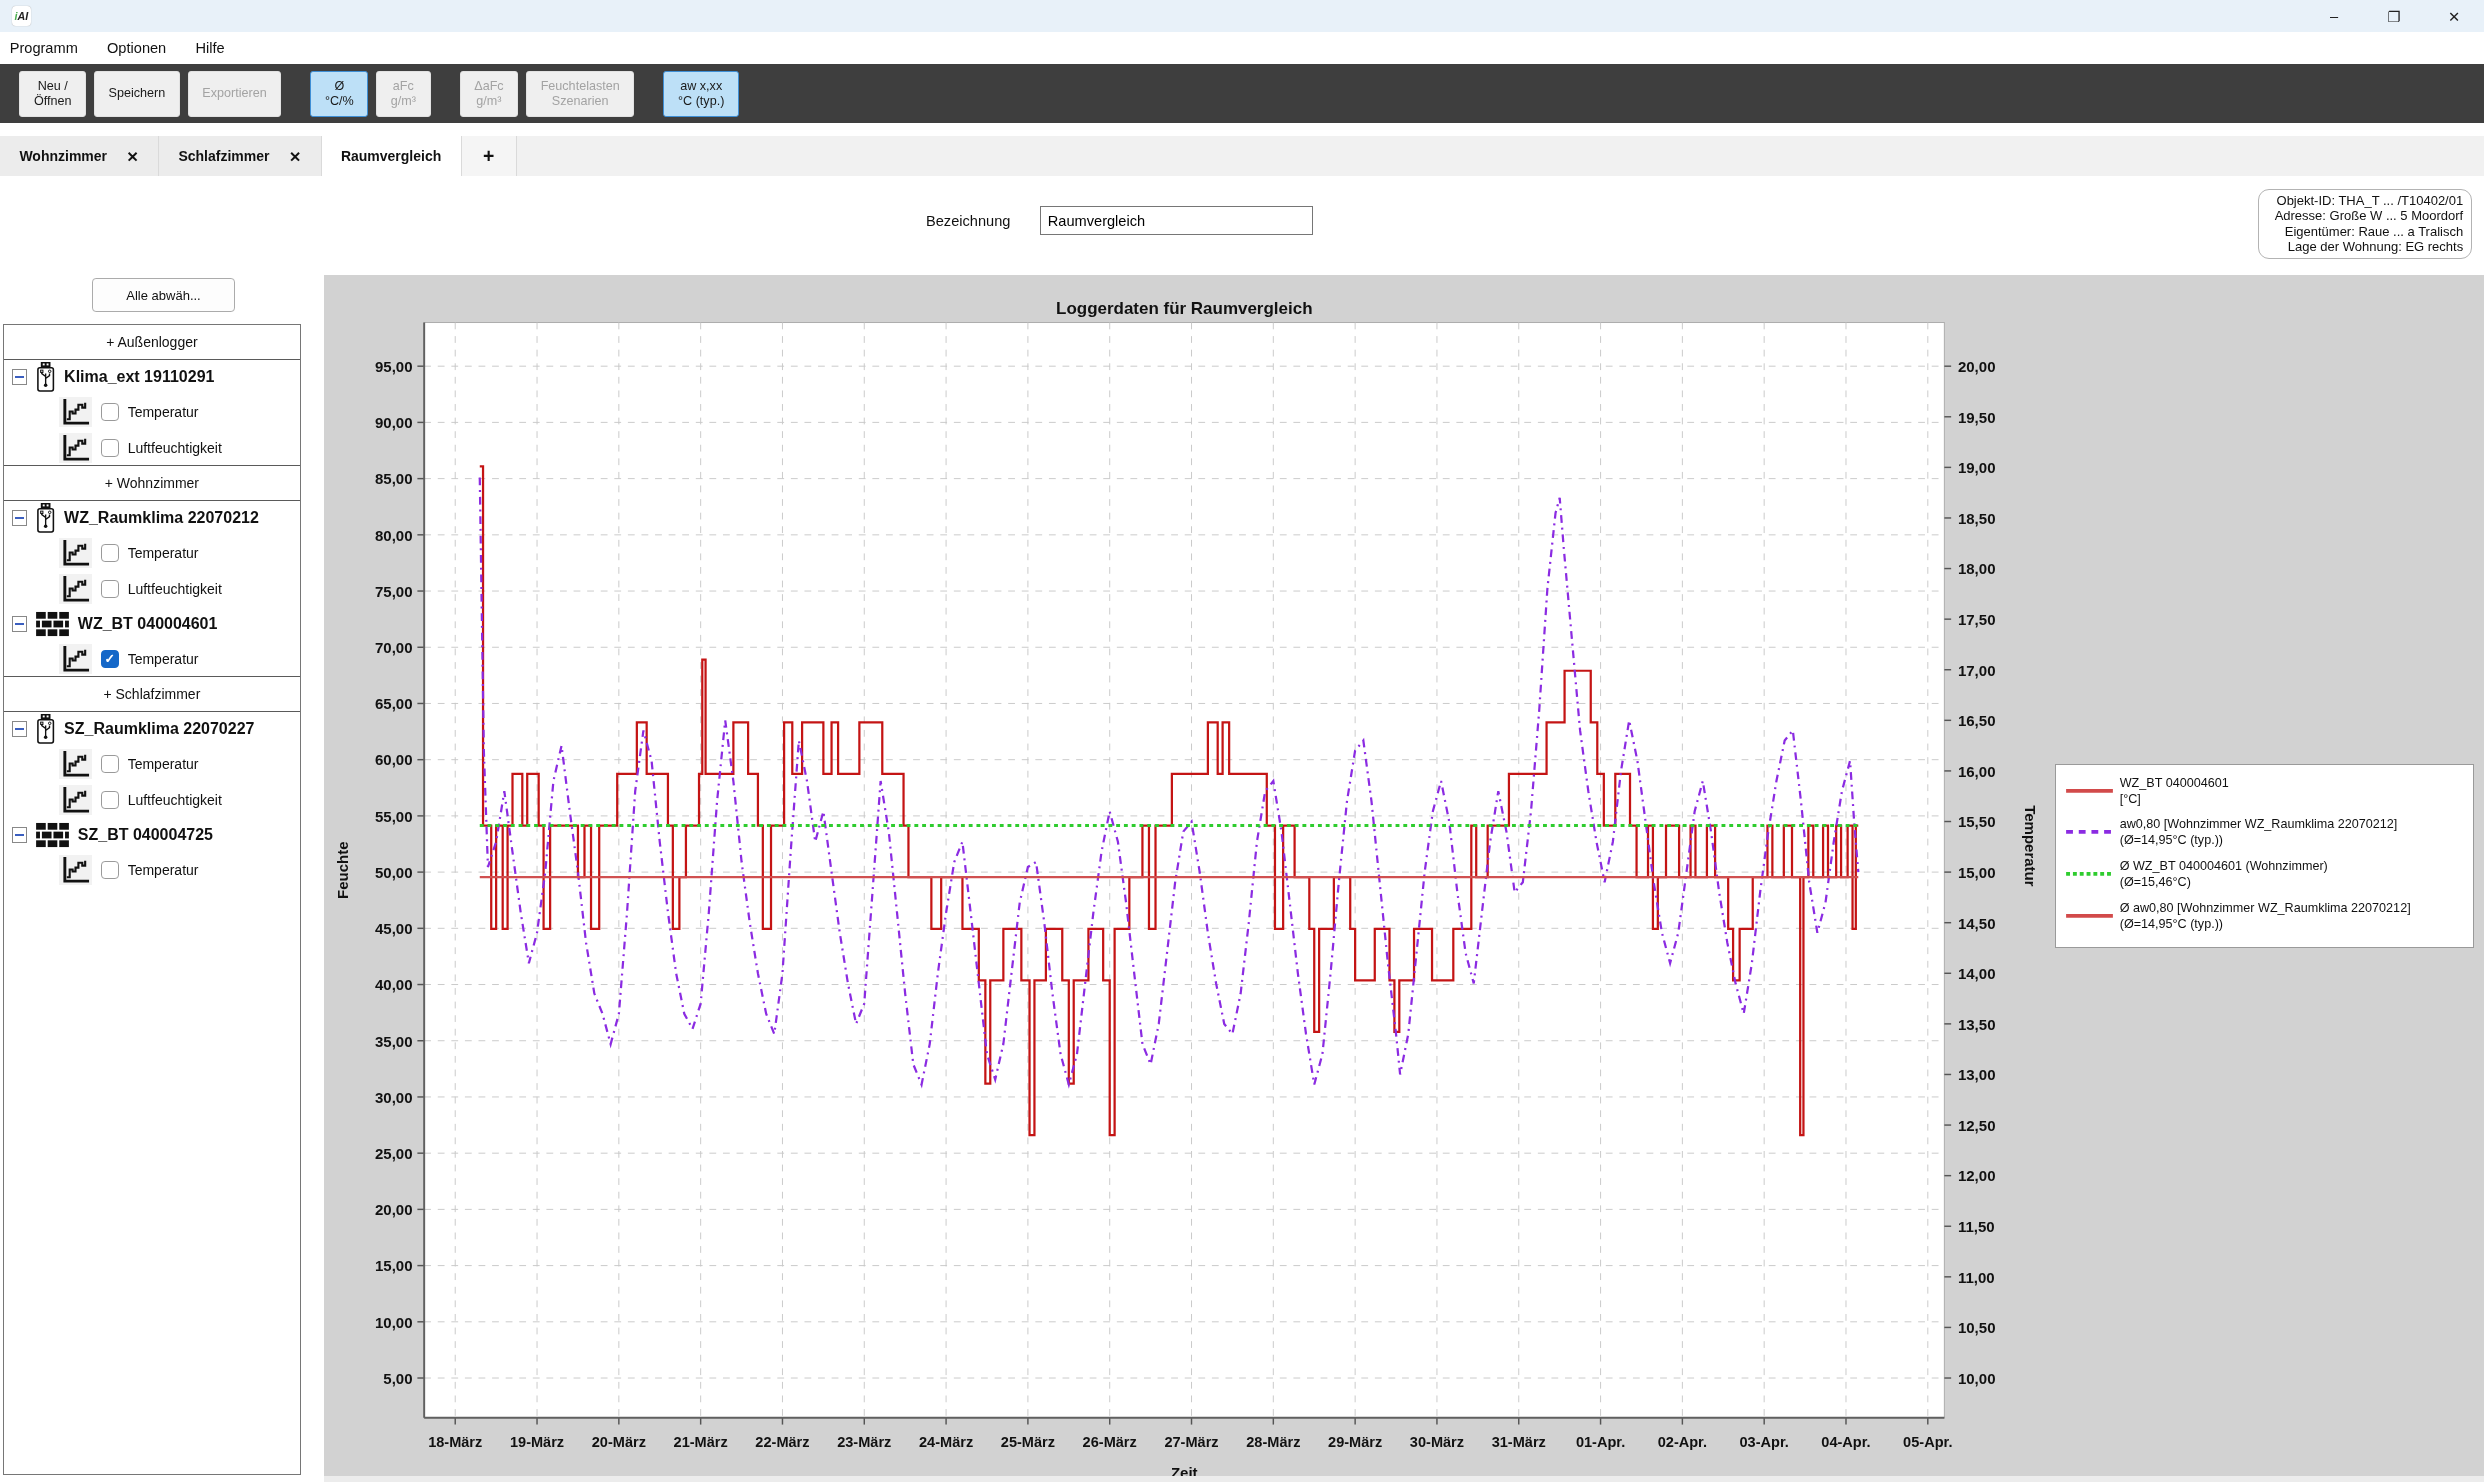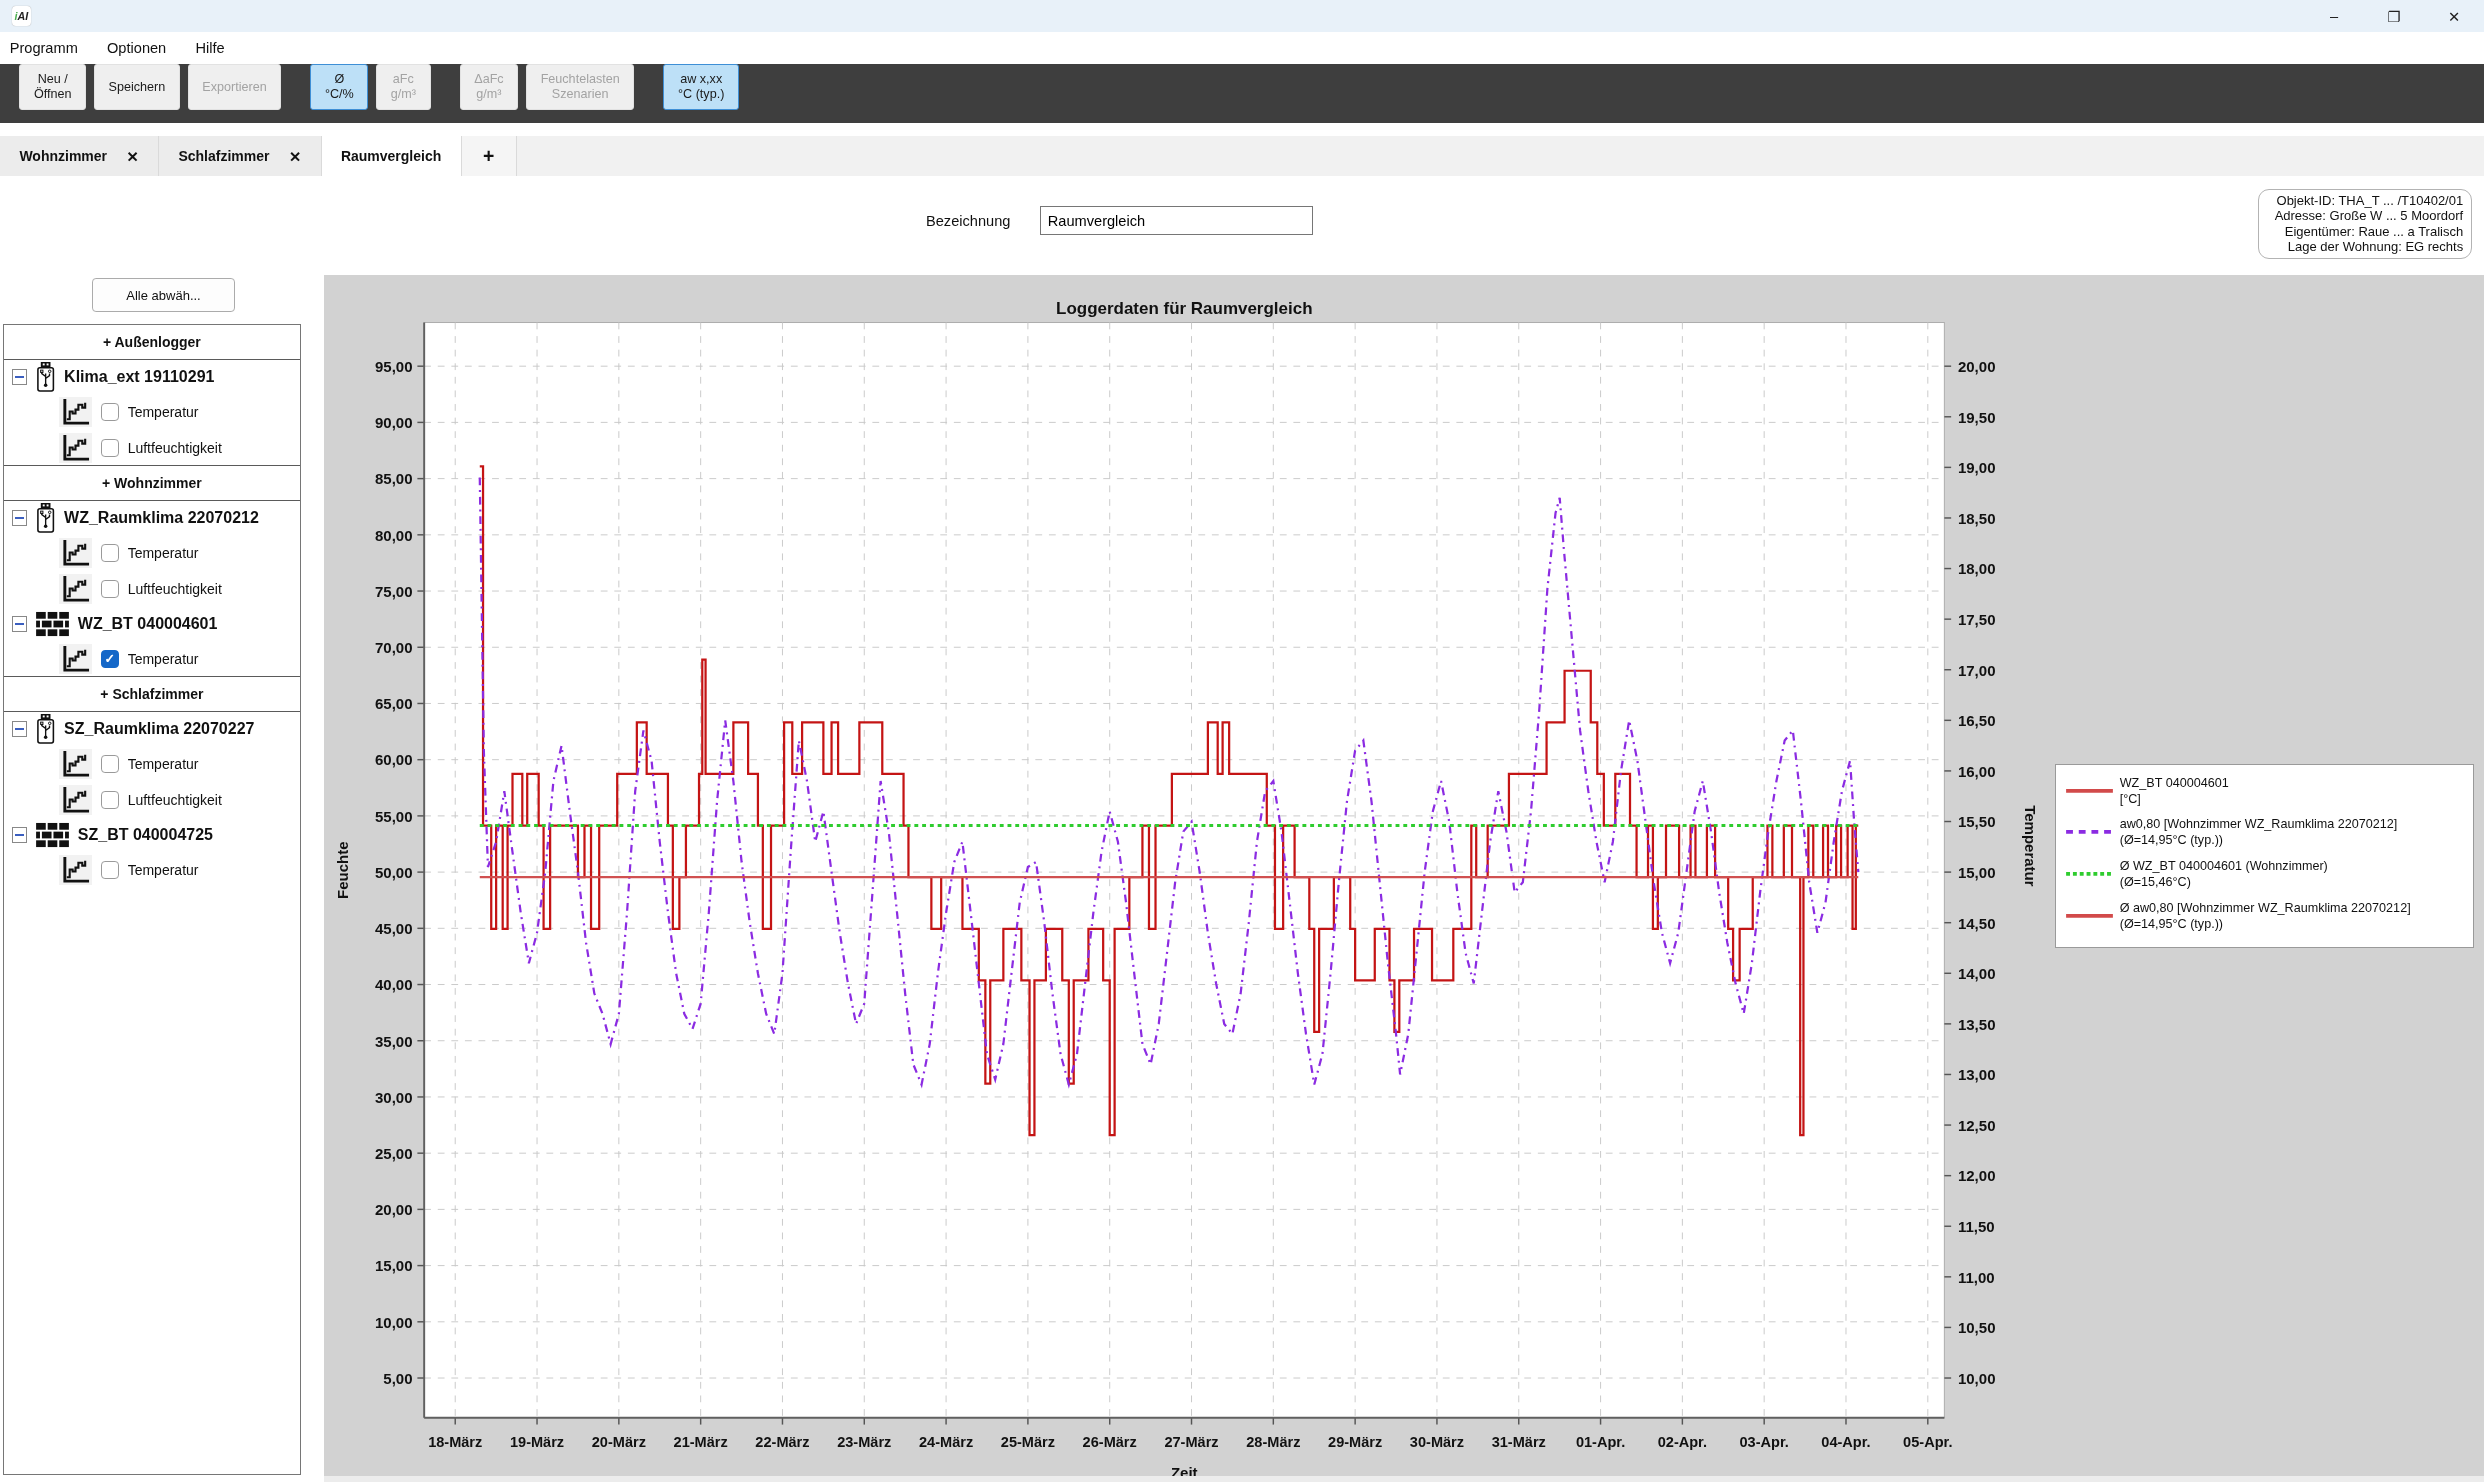--- a/index.html
+++ b/index.html
@@ -15,21 +15,21 @@
   #wintitle { margin-left:9.7px; font-size:13px; color:#1a1a1a;margin-top:40px; }
   #wincontrols { margin-left:auto; display:flex; height:32px; }
   .winbtn { width:60px; height:32px; display:flex; align-items:center; justify-content:center; font-size:14.6px; color:#222; cursor:default; }
 
   
   #menubar { left:0; top:32px; width:2484px; height:32px; background:#fff; display:flex; align-items:center; }
   .menuitem { padding:0 14.6px; font-size:14.6px; color:#111; height:44px; display:flex; align-items:center; }
   .menuitem:first-child { padding-left:9.7px; }
 
   
-  #toolbar { left:0; top:64px; width:2484px; height:59px; background:#3E3E3E; display:flex; align-items:flex-start; }
+  #toolbar { left:0; top:64px; width:2484px; height:59px; background:#3E3E3E; display:flex; align-items:center; }
   .tbtn { height:46px; margin-right:7.8px; border-radius:2.9px; background:#EFEFEF; border:1px solid #E2E2E2;
           font-size:12.6px; line-height:14.6px; color:#1a1a1a; text-align:center; white-space:pre-line;
           display:flex; align-items:center; justify-content:center; padding:0 13.6px; }
   .tbtn.disabled { color:#A3A3A3; }
   .tbtn.active { background:#BDE0F7; border:1.5px solid #3E8FD6; }
   .tbtn.g1 { margin-left:19.4px; } .tbtn.gap { margin-left:21.3px; }
 
   
   #tabbar { left:0; top:136px; width:2484px; height:40px; background:#F1F1F1; display:flex; align-items:flex-end; }
   .tab { height:40px; display:flex; align-items:center; padding:0 19.4px; font-size:14px; font-weight:600;
@@ -39,21 +39,21 @@
   .tab.addtab { font-size:19.4px; font-weight:700; padding:0 21.3px; background:#F5F5F5; }
 
   
   #bezlabel { left:918px; top:213px; font-size:14.6px; color:#111;margin-left:8px; }
   #bezinput { left:1040px; top:206px; width:273px; height:29px; border:1px solid #767676; font-size:14.6px; padding:0 6.8px; font-family:"Liberation Sans",sans-serif; background:#fff; }
   #infobox { left:2258px; top:189px; width:214px; min-height:68px; background:#fff; border:1px solid #B3B3B3; border-radius:11px; padding:2.9px 7.8px; text-align:right; font-size:13px; line-height:15.5px; color:#111; }
 
   
   #deselectbtn { left:92px; top:278px; width:143px; height:34px; background:#FDFDFD; border:1px solid #ABABAB; border-radius:3.9px; font-size:13px; font-family:Liberation Sans, sans-serif; color:#111; }
   #tree { left:2.9px; top:324px; width:298px; height:1151px; background:#fff; border:1px solid #767676; overflow:hidden; }
-  .grouphdr { height:36px; border:1px solid #5A5A5A; margin:-1px -1px 0 -1px; background:#fff; display:flex; align-items:center; justify-content:center; font-size:14px; color:#111;font-weight:bold; }
+  .grouphdr { height:36px; border:1px solid #5A5A5A; margin:-1px -1px 0 -1px; background:#fff; display:flex; align-items:center; justify-content:center; font-size:14px; color:#111; }
   .loggerrow { height:34px; display:flex; align-items:center; padding-left:7.8px; }
   .expandbox { width:15.5px; height:15.5px; border:1px solid #888; background:#fff; display:flex; align-items:center; justify-content:center; flex:0 0 15.5px; }
   .expandbox .minus { width:8.7px; height:1.9px; background:#3B5FC0; }
   .loggericon { margin-left:7.8px; flex:0 0 auto; display:flex; }
   .loggername { margin-left:7.8px; font-size:16px; font-weight:700; color:#111; white-space:nowrap; }
   .chanrow { height:36px; display:flex; align-items:center; padding-left:55px; }
   .chanicon { flex:0 0 auto; display:flex; }
   .checkbox { width:18.4px; height:18.4px; margin-left:8.7px; border:1px solid #9A9A9A; border-radius:3.9px; background:#fff; flex:0 0 18.4px; display:flex; align-items:center; justify-content:center; }
   .checkbox.checked { background:#1467C8; border-color:#1467C8; color:#fff; font-size:12.6px; font-weight:700; }
   .chanlabel { margin-left:8.7px; font-size:14px; color:#111; }

